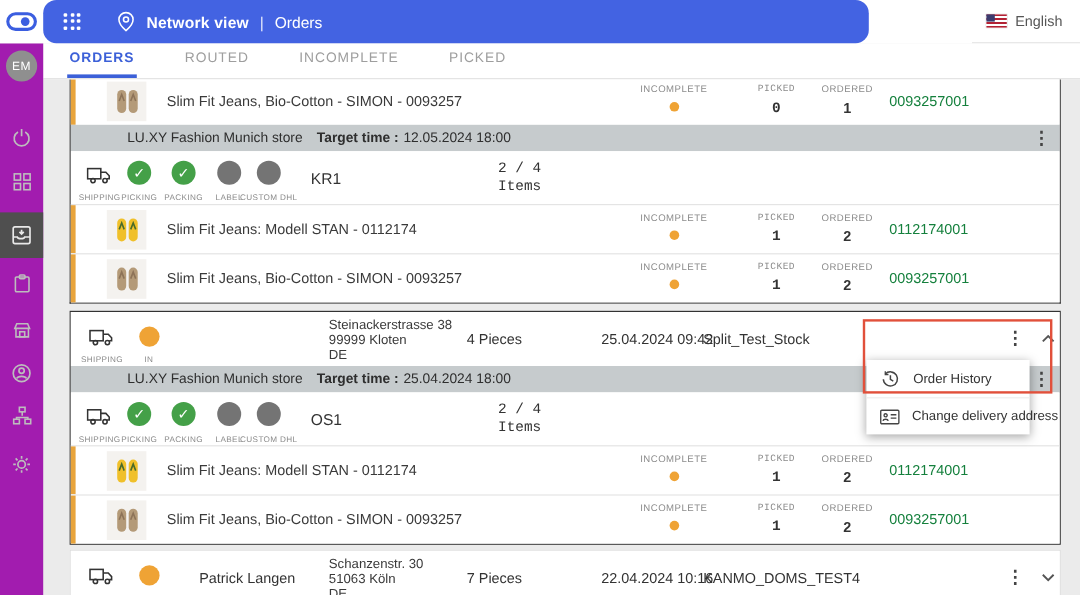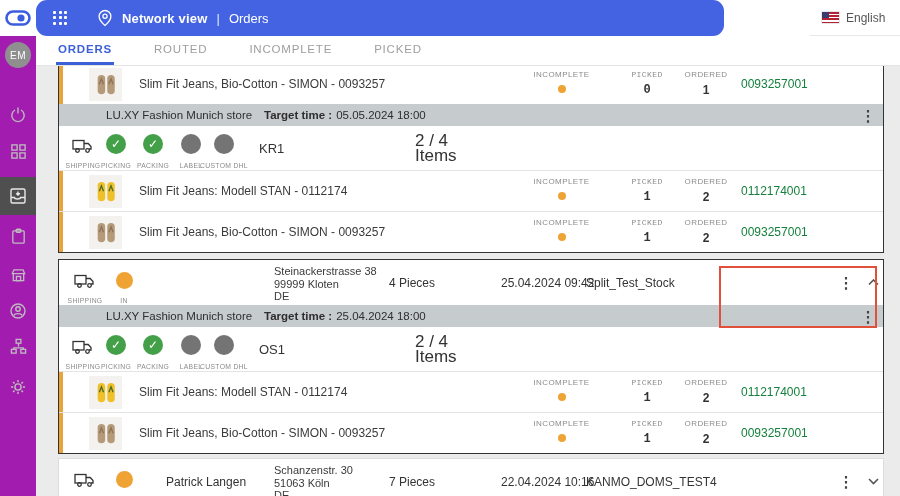--- a/index.html
+++ b/index.html
@@ -63,21 +63,21 @@
   .status-row { position:relative; height:44px; background:#fff; }
   .chip { position:absolute; top:6px; text-align:center; }
   .chip .ic { height:22px; display:flex; align-items:flex-end; justify-content:center; }
   .chip .lb { margin-top:2px; font-size:6.8px; color:#8a8a8a; letter-spacing:.3px; line-height:7.5px; white-space:pre-line; }
   .circ { width:20px; height:20px; border-radius:50%; display:flex; align-items:center; justify-content:center; color:#fff; font-size:12px; }
   .circ.green { background:#44a048; } .circ.gray { background:#747474; }
   .bigdot { width:17px; height:17px; border-radius:50%; background:#efa335; }
   .s-ship { left:0; width:48px; } .s-pick { left:33px; width:48px; } .s-pack { left:70px; width:48px; }
   .s-label { left:108px; width:48px; } .s-dhl { left:137px; width:56px; }
   .wh-code { position:absolute; left:200px; top:0; height:100%; display:flex; align-items:center; font-size:13px; color:#333; }
-  .items-count { position:absolute; left:356px; top:7px; font-size:17px; color:#333; line-height:15px; }
+  .items-count { position:absolute; left:356px; top:7px; font-size:12px; color:#333; line-height:15px;font-family:Liberation Mono, monospace; }
 
   .order-row { position:relative; height:45px; background:#fff; cursor:pointer; }
   .o-ship { left:2px; width:48px; top:7px; } .o-prog { left:39px; width:52px; top:7px; }
   .o-name { position:absolute; left:107px; top:0; height:100%; display:flex; align-items:center; font-size:12px; color:#333; }
   .o-addr { position:absolute; left:215px; top:5px; font-size:11px; color:#3a3a3a; line-height:12.5px; }
   .o-pieces { position:absolute; left:330px; top:0; height:100%; display:flex; align-items:center; font-size:12px; color:#333; }
   .o-date { position:absolute; left:442px; top:0; height:100%; display:flex; align-items:center; font-size:12px; color:#333; }
   .o-route { position:absolute; left:527px; top:0; height:100%; display:flex; align-items:center; font-size:12px; color:#333; }
   .o-kebab { position:absolute; left:777px; top:0; width:20px; height:100%; display:flex; align-items:center; justify-content:center; cursor:pointer; }
   .o-chev { position:absolute; left:802px; top:0; width:24px; height:100%; display:flex; align-items:center; justify-content:center; cursor:pointer; }
@@ -220,21 +220,21 @@
             <span class="cl">ORDERED</span>
             <span class="cv">1</span>
           </div>
         <span class="sku">0093257001</span>
       </div>
 
       <div class="wh-header">
         <span class="wh-store">LU.XY Fashion Munich store</span>
         <span class="wh-target">
             <b>Target time :</b>
-            <span>05.05.2024 18:00</span>
+            <span>12.05.2024 18:00</span>
           </span>
         <span class="wh-tracking">Tracking :</span>
         <span class="wh-kebab">
             <span class="kebab-glyph">⋮</span>
           </span>
       </div>
 
       <div class="status-row">
         <div class="chip s-ship">
           <span class="ic">
@@ -459,17 +459,40 @@
             <span class="kebab-glyph">⋮</span>
           </span>
         <span class="o-chev">
           <svg width="11" height="7" viewBox="0 0 11 7">
               <polyline points="1,1 5.5,5.5 10,1" fill="none" stroke="#555" stroke-width="1.6"></polyline>
             </svg>
         </span>
       </div>
     </div>
 
+    <div class="menu">
+      <div class="menu-item">
+        <span class="mi">
+          <svg width="16" height="16" viewBox="0 0 18 18" fill="none" stroke="#444" stroke-width="1.4">
+              <path d="M4.2 4.2 A6.6 6.6 0 1 1 2.4 9"></path>
+              <path d="M4.2 1.6 v3 h3" stroke-width="1.2"></path>
+              <path d="M9 5.2 v4 l2.7 1.6"></path>
+            </svg>
+        </span>
+        <span class="ml">Order History</span>
+      </div>
+      <div class="menu-item">
+        <span class="mi">
+          <svg width="17" height="15" viewBox="0 0 18 15" fill="none" stroke="#444" stroke-width="1.2">
+              <rect x="1" y="1.5" width="16" height="12" rx="1"></rect>
+              <circle cx="5.3" cy="6" r="1.4"></circle>
+              <path d="M3 11 c.3 -2 4.3 -2 4.6 0"></path>
+              <path d="M9.8 5.5 h5 M9.8 8.5 h5"></path>
+            </svg>
+        </span>
+        <span class="ml">Change delivery address</span>
+      </div>
+    </div>
 
     <div class="redbox"></div>
 
   </div>
 </div>
 
 </body></html>

